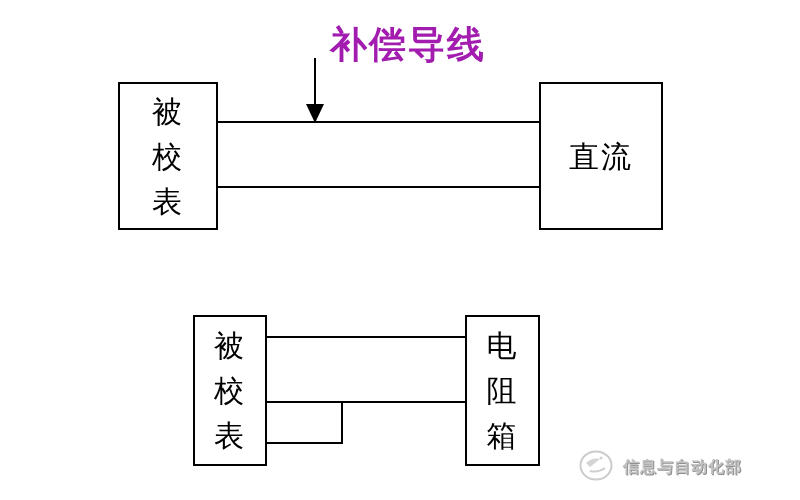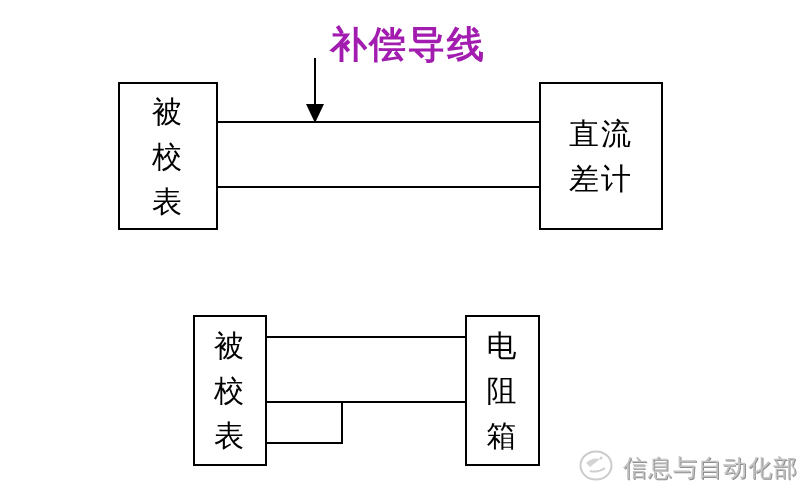--- a/index.html
+++ b/index.html
@@ -74,22 +74,22 @@
   .wire-jumper-v { left: 341px; top: 401px; width: 2px;   height: 43px; }
   .watermark {
     position: absolute;
     left: 578px;
     top: 449px;
     display: flex;
     align-items: center;
     gap: 9px;
   }
   .watermark-text {
-    font-size: 24px;
-    font-weight: 400;
+    font-size: 16px;
+    font-weight: 700;
     letter-spacing: 1px;
     color: #c3c3c3;
     text-shadow: 1px 1px 0 #8f8f8f, -1px -1px 0 #ffffff;
     white-space: nowrap;
   }
 </style>
 </head>
 <body>
 
 <div class="canvas">
@@ -102,21 +102,20 @@
   </div>
 
   <div class="box box-top-left">
     <span class="bline">被</span>
     <span class="bline">校</span>
     <span class="bline">表</span>
   </div>
 
   <div class="box box-top-right">
     <span class="bline">直流</span>
-    <span class="bline">差计</span>
   </div>
 
   <div class="wire wire-top-1"></div>
   <div class="wire wire-top-2"></div>
 
   <div class="box box-bottom-left">
     <span class="bline">被</span>
     <span class="bline">校</span>
     <span class="bline">表</span>
   </div>

